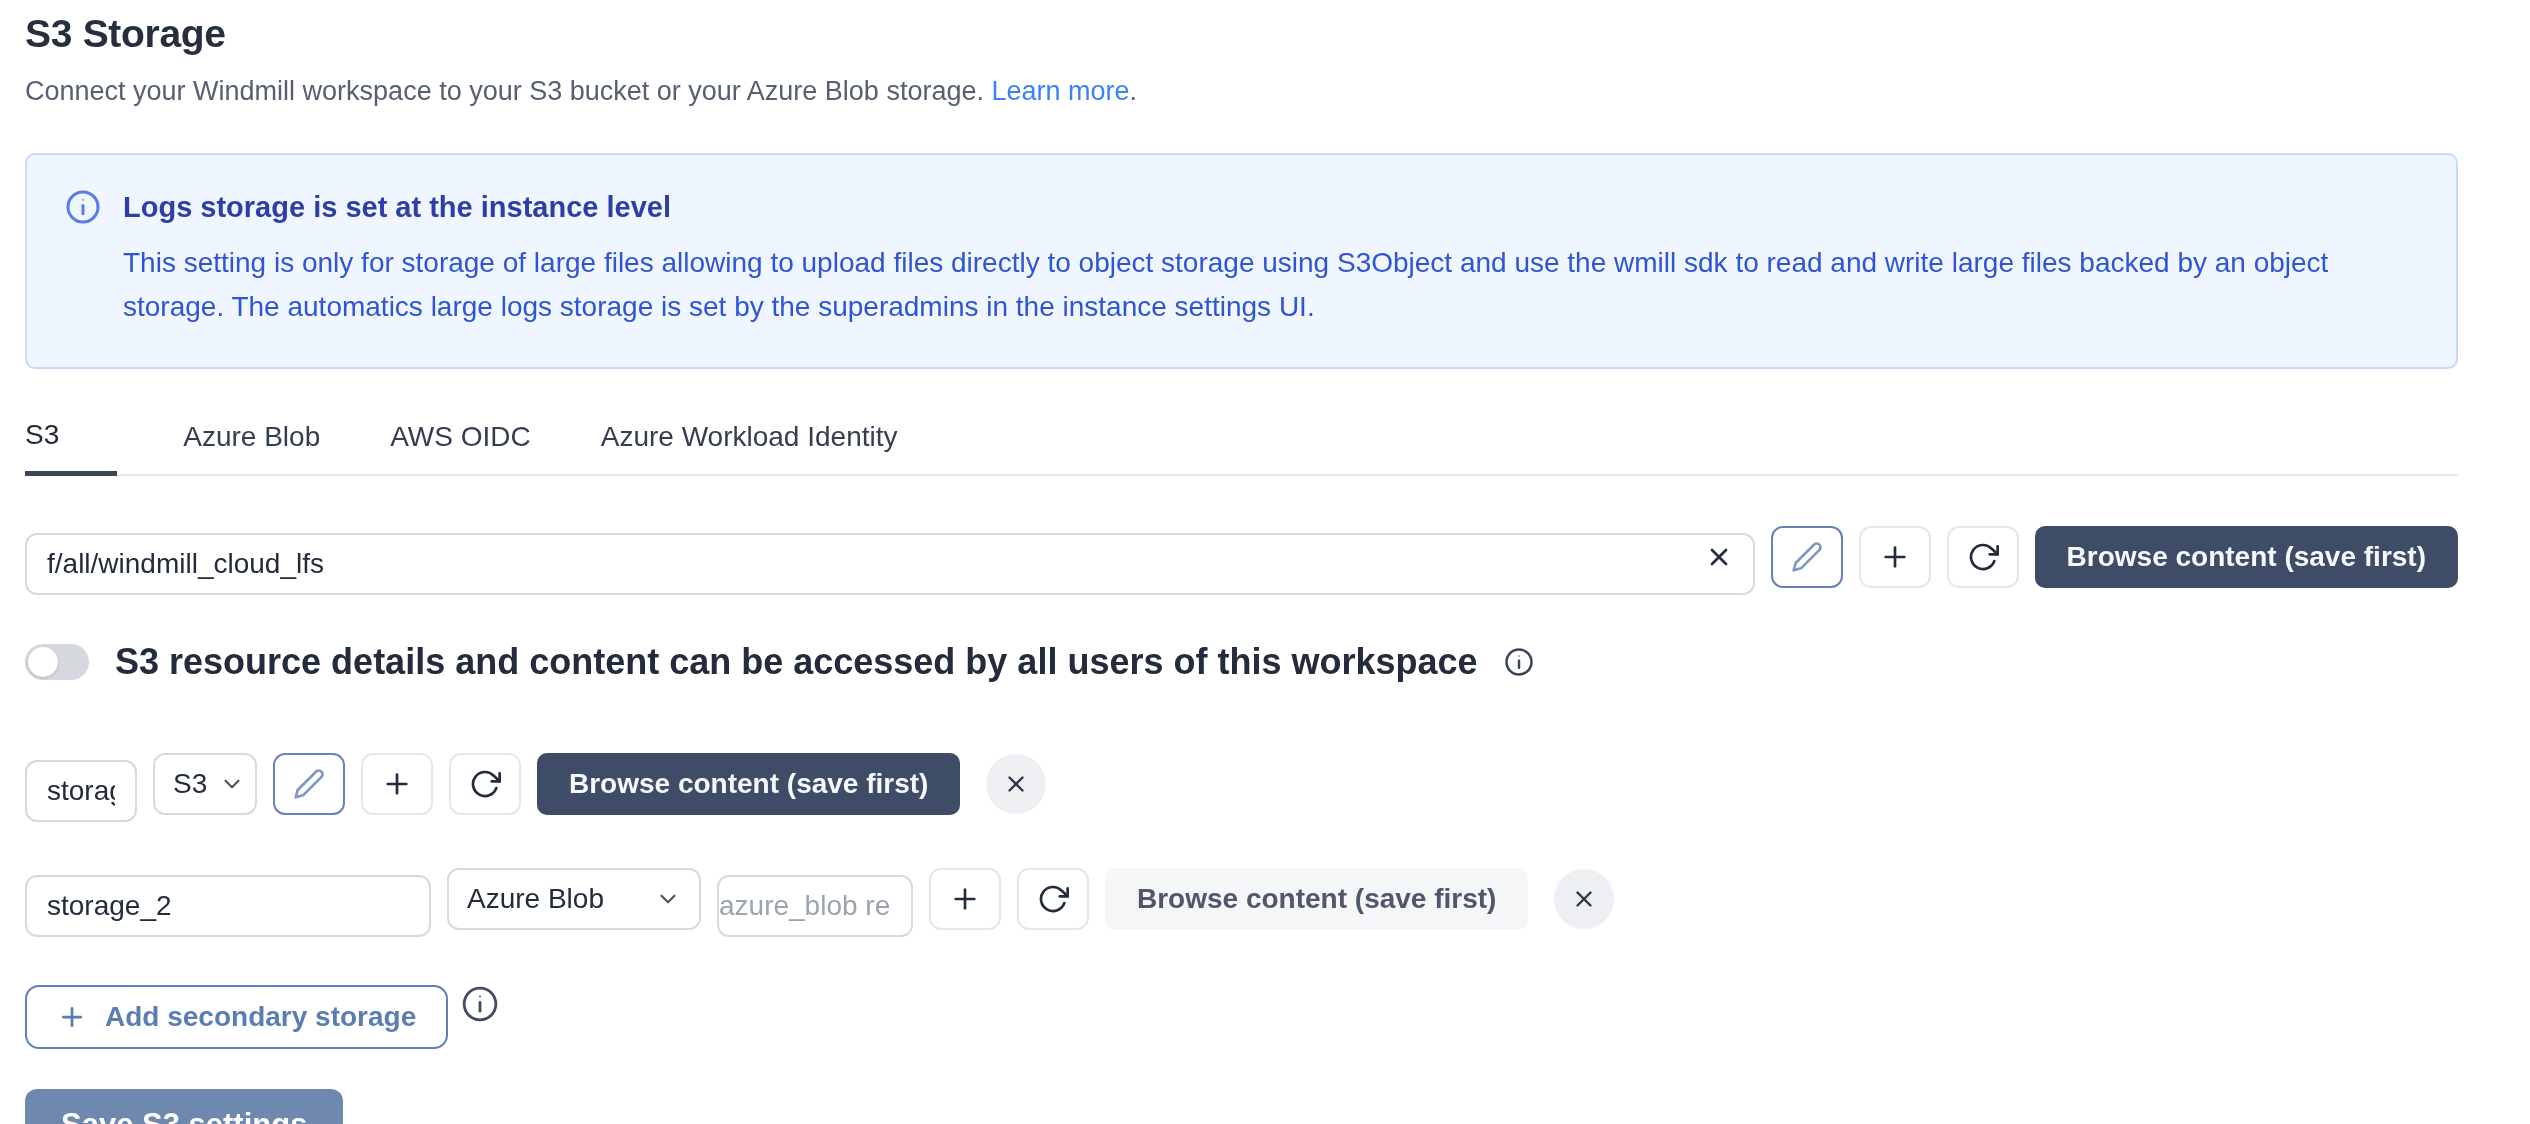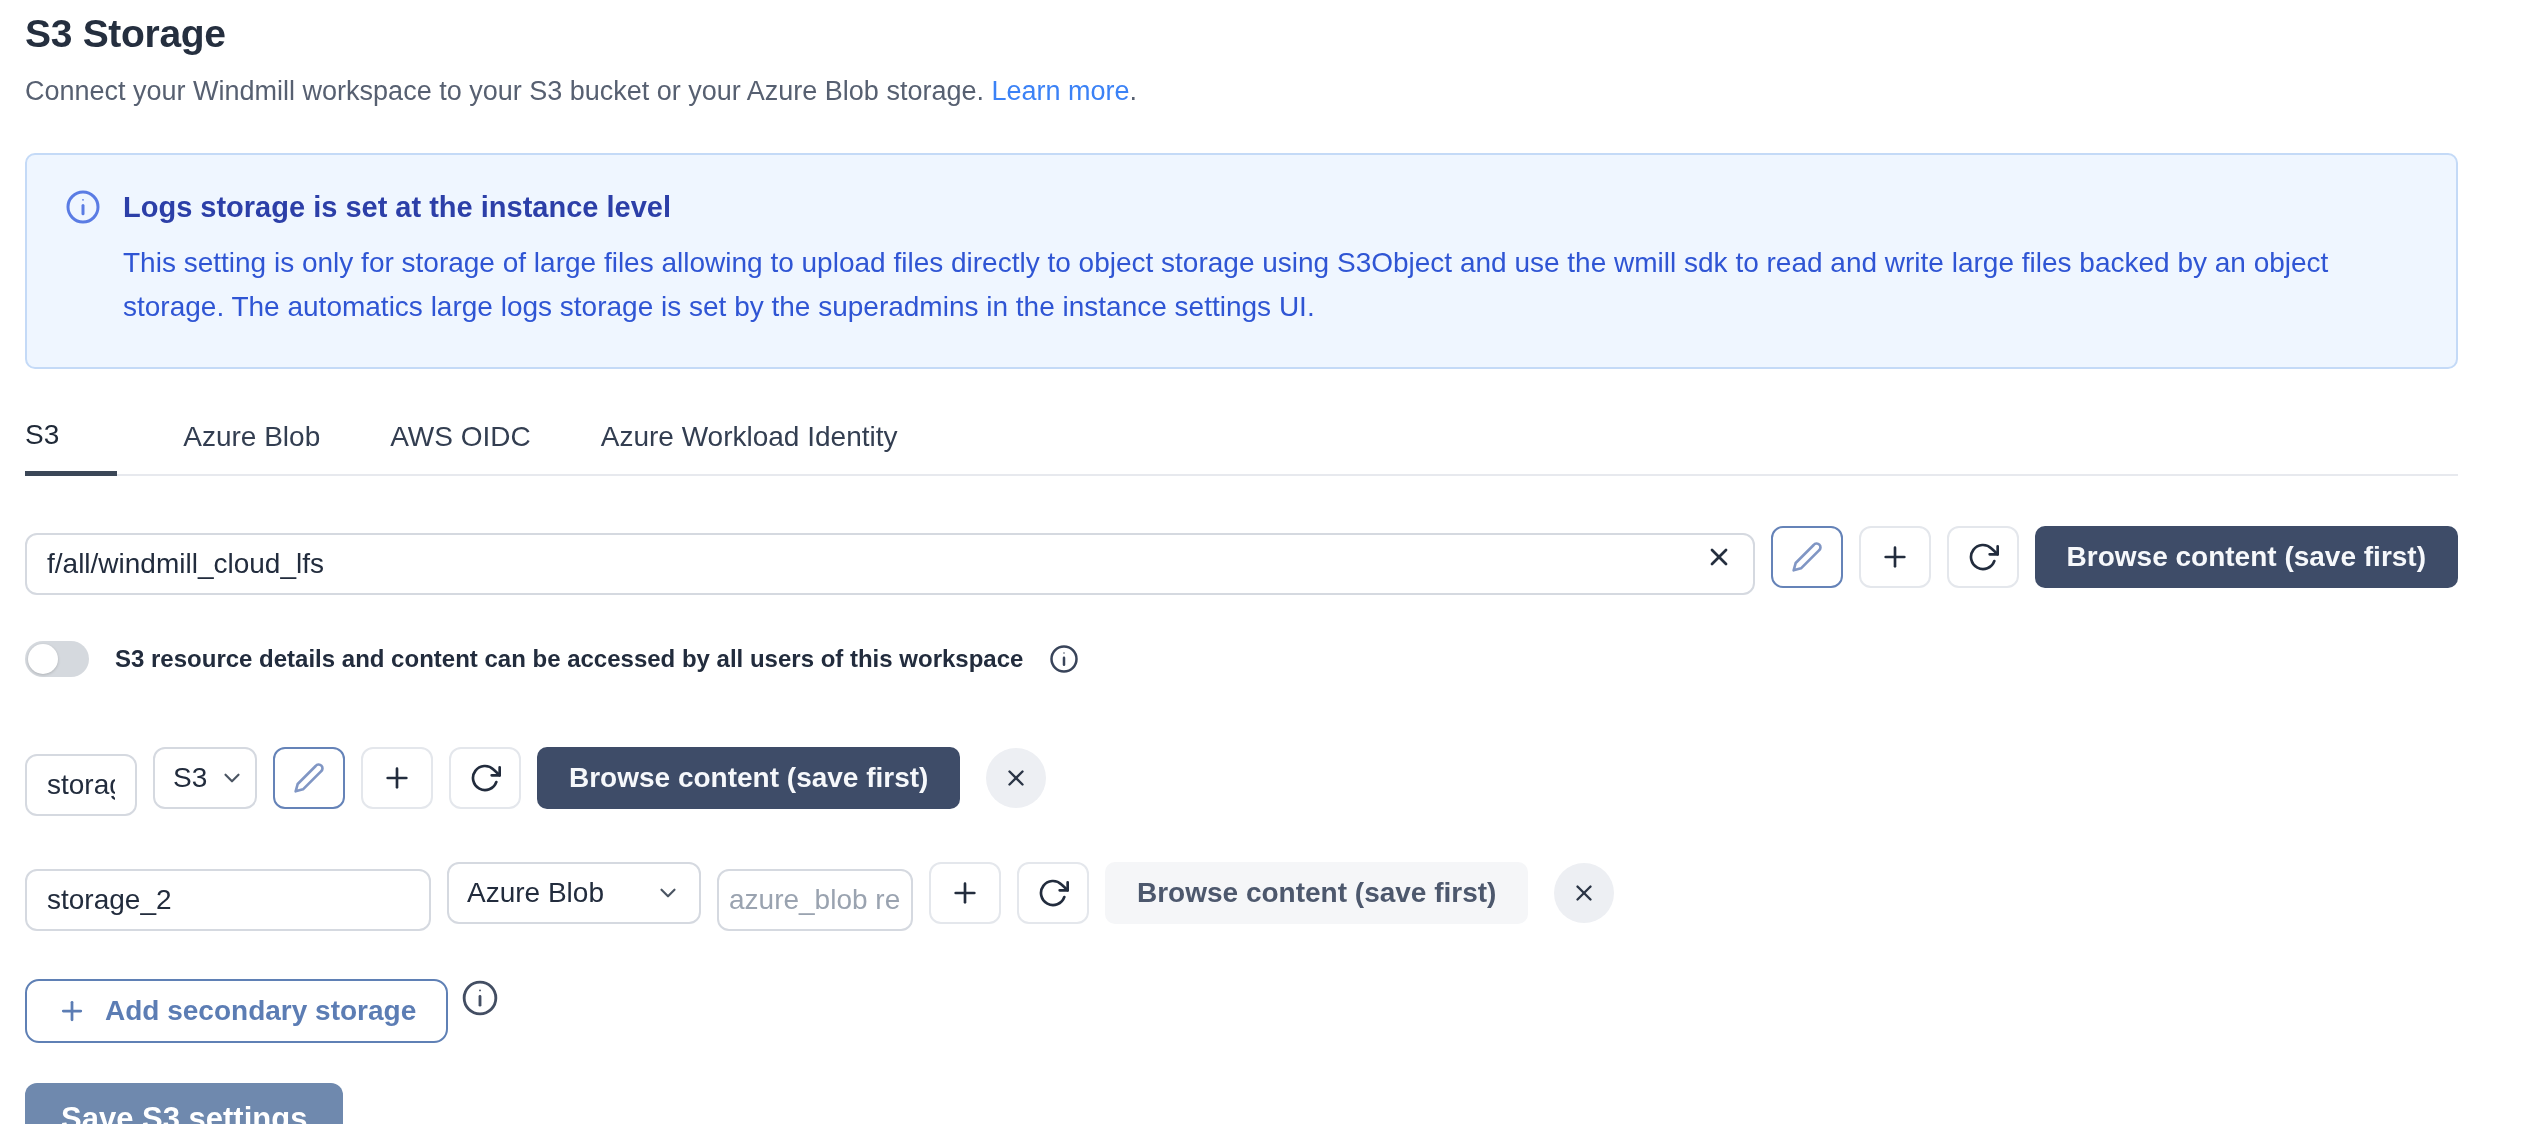--- a/index.html
+++ b/index.html
@@ -59,30 +59,30 @@
                color:#4d586d; font-size:28px; font-weight:600; font-family:inherit; cursor:pointer; flex:none; }
 
   .remove-btn { width:60px; height:60px; border-radius:50%; background:#edeff3; border:none; color:#2b3546;
                 display:flex; align-items:center; justify-content:center; cursor:pointer; margin-left:10px; flex:none; padding:0; }
   .remove-btn svg { width:26px; height:26px; }
 
   .toggle-row { margin-top:46px; display:flex; align-items:center; gap:26px; }
   .toggle { width:64px; height:36px; border-radius:18px; background:#d5d9de; border:none; position:relative; cursor:pointer; flex:none; padding:0; }
   .toggle .knob { position:absolute; left:3px; top:3px; width:30px; height:30px; border-radius:50%; background:#fff;
                   box-shadow:0 1px 3px rgba(0,0,0,.18); }
-  .toggle-label { font-size:24px; font-weight:700; color:#222c3d; }
+  .toggle-label { font-size:36px; font-weight:700; color:#222c3d; }
   .small-info { width:30px; height:30px; color:#39445a; flex:none; }
 
   .w-name-sm { width:112px; flex:none; }
   .w-type-sm { width:104px; }
   .w-res-1   { width:528px; flex:none; }
   .w-name-lg { width:406px; flex:none; }
   .w-type-lg { width:254px; }
   .w-res-2   { width:196px; flex:none; }
-  .w-res-2 .text-input { padding:0 10px; }
+  .w-res-2 .text-input { padding:0 0; }
 
   .add-row { margin-top:48px; display:flex; align-items:flex-start; gap:13px; }
   .add-btn { height:64px; border:2.5px solid #5f80b5; border-radius:14px; background:#fff; color:#5c7db4;
              font-size:28px; font-weight:700; padding:0 30px; display:flex; align-items:center; gap:18px;
              cursor:pointer; font-family:inherit; }
   .add-btn svg { width:30px; height:30px; }
   .big-info { width:38px; height:38px; color:#434e63; flex:none; }
 
   .save-btn { margin-top:40px; height:72px; padding:0 36px; background:#6f89ae; color:#ffffff;
               font-size:31px; font-weight:700; border:none; border-radius:12px; cursor:pointer; font-family:inherit; }

